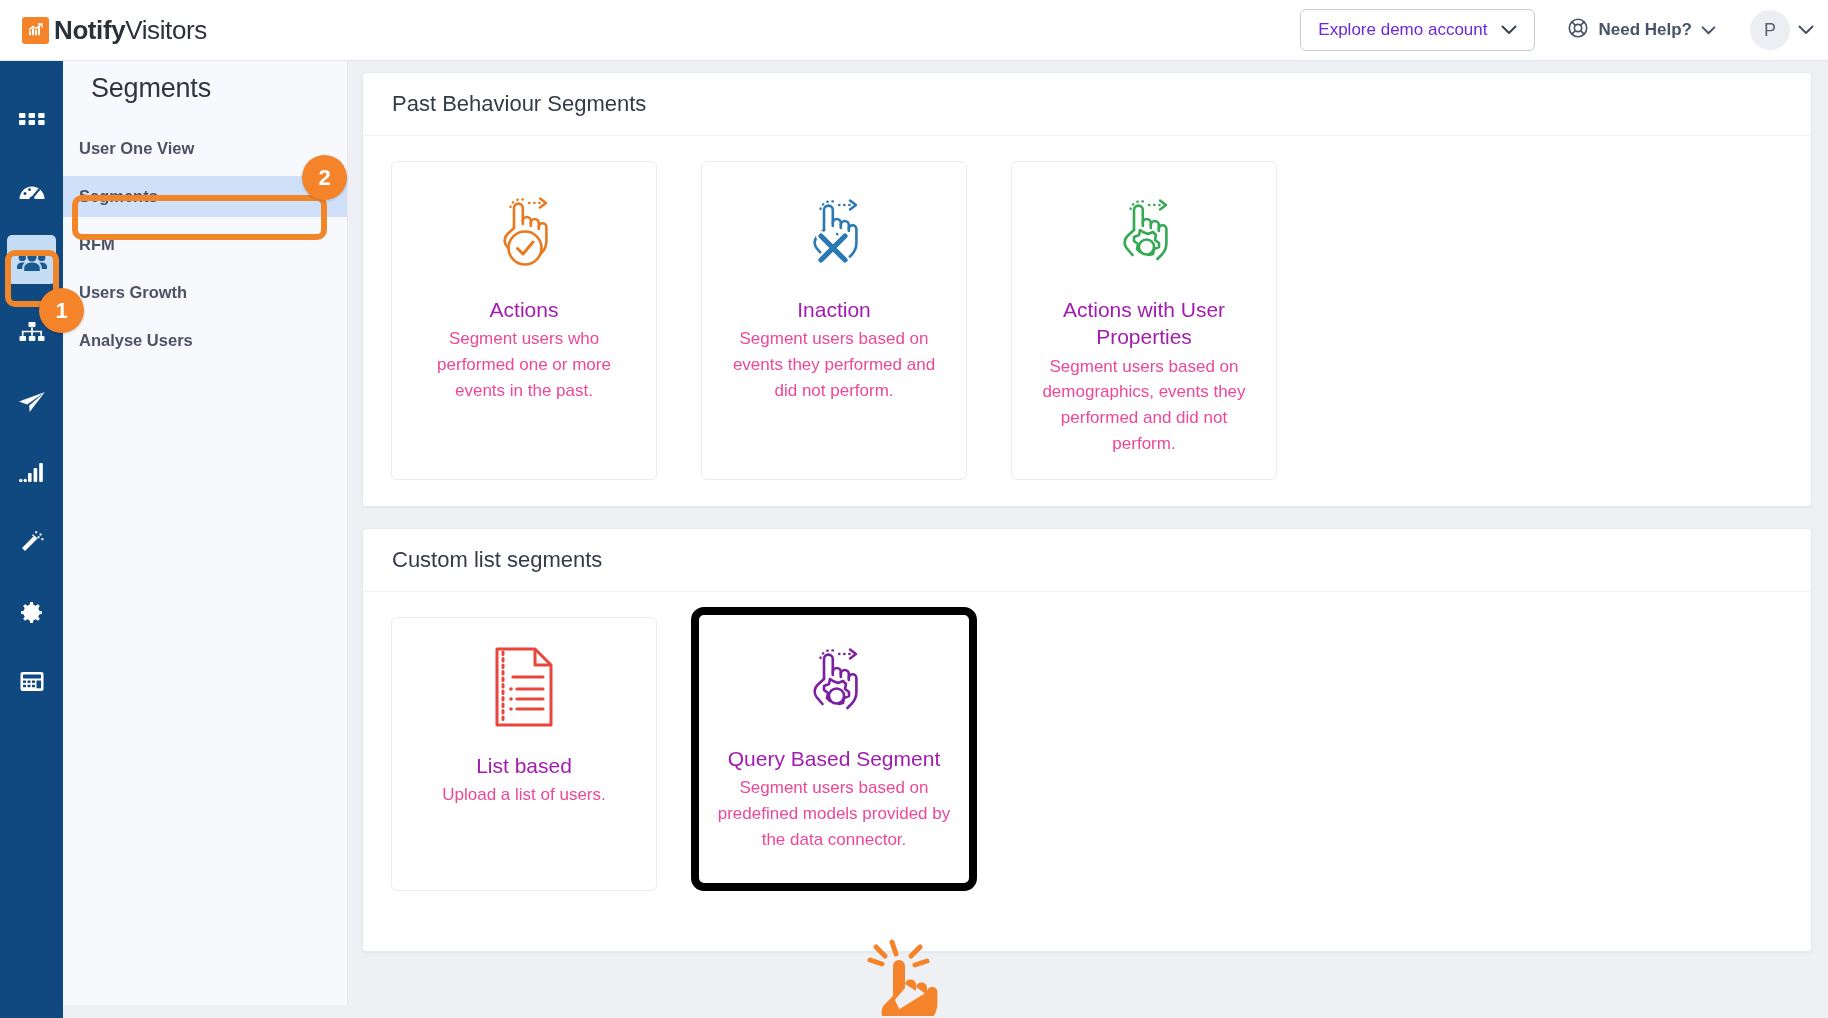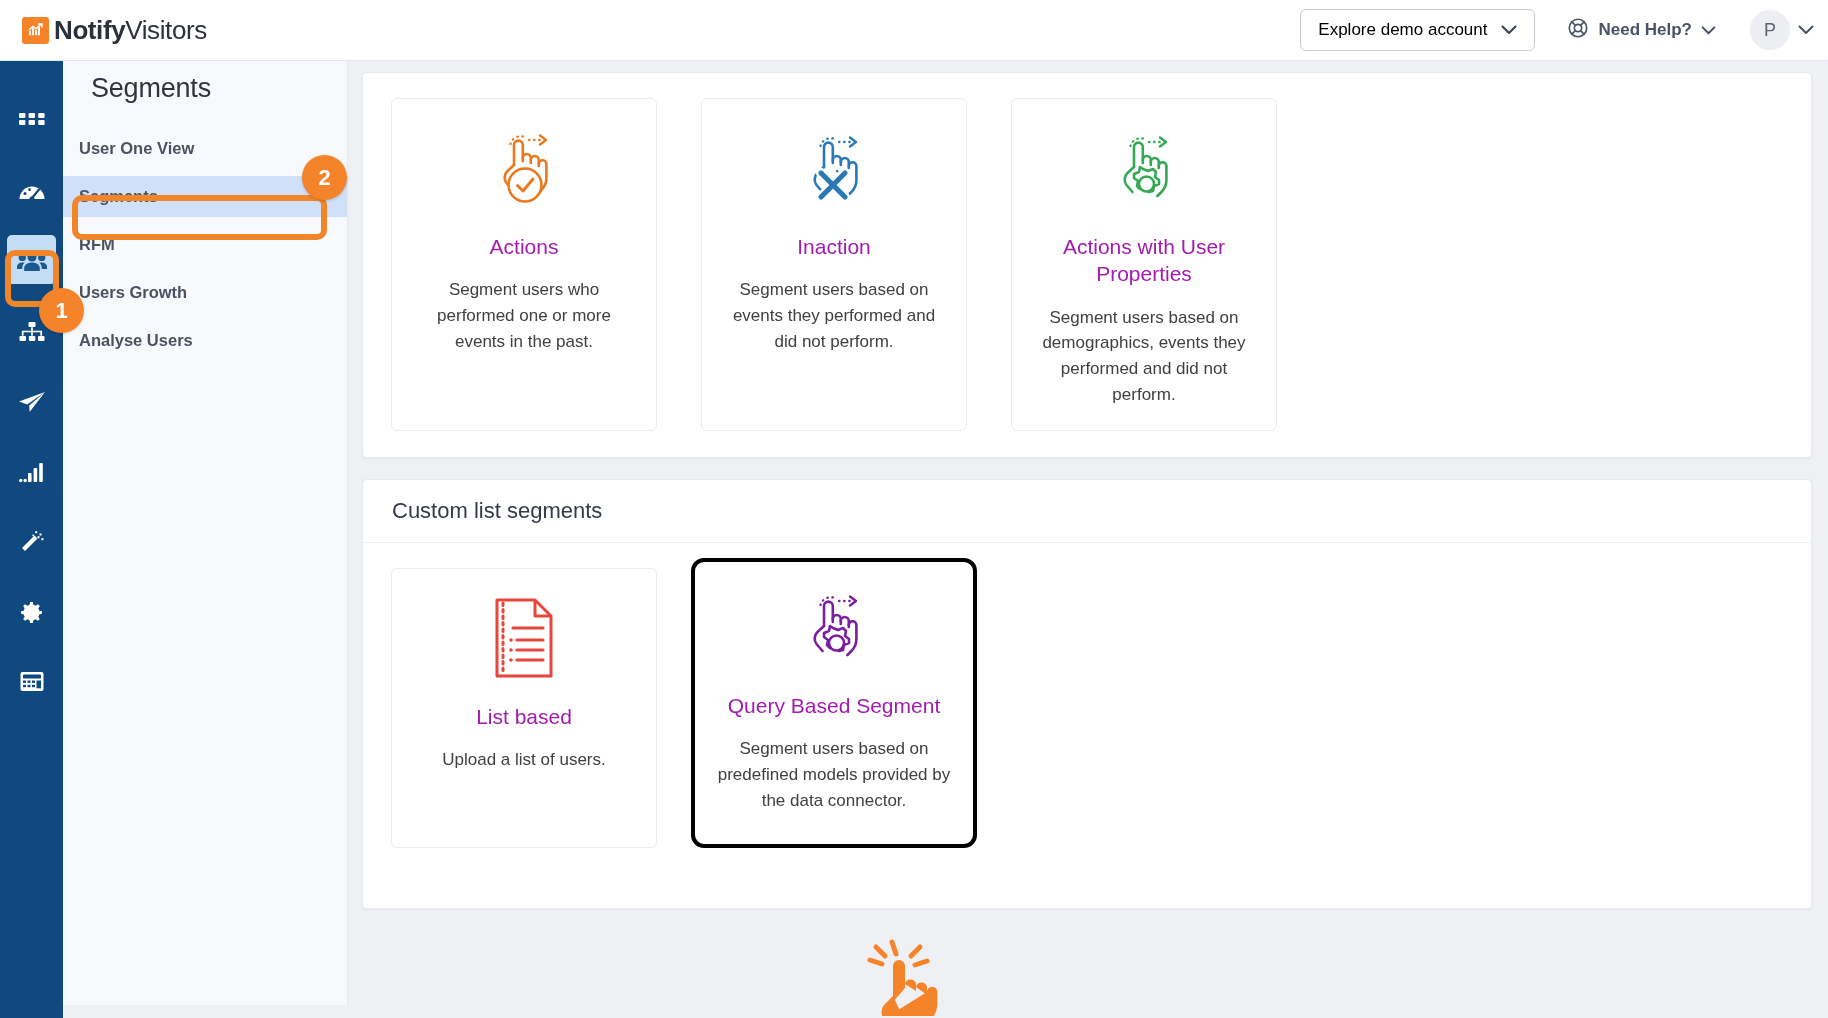--- a/index.html
+++ b/index.html
@@ -26,21 +26,21 @@
   .brand-text b { font-weight: 700; }
   .brand-text span { font-weight: 400; }
 
   .topbar-right {
     margin-left: auto; display: flex; align-items: center; gap: 0px; padding-right: 14px;
   }
   .demo-btn {
     display: flex; align-items: center; gap: 14px;
     border: 1px solid #c8ccd4; border-radius: 6px;
     height: 42px; padding: 0 17px; background: #fff;
-    font-size: 17px; color: #000000; cursor: pointer; white-space: nowrap;
+    font-size: 17px; color: #6d28d9; cursor: pointer; white-space: nowrap;
   }
   .need-help {
     display: flex; align-items: center; gap: 9px; margin-left: 32px;
     font-size: 17px; color: #48536a; font-weight: 600; cursor: pointer; white-space: nowrap;
   }
   .avatar-wrap { display: flex; align-items: center; gap: 8px; margin-left: 34px; cursor: pointer; }
   .avatar {
     width: 40px; height: 40px; border-radius: 50%; background: #eceef1;
     display: flex; align-items: center; justify-content: center;
     font-size: 18px; color: #5a6274; font-weight: 500;
@@ -100,31 +100,31 @@
     background: #fff; padding: 26px 20px 22px 20px;
     display: flex; flex-direction: column; align-items: center;
     cursor: pointer; position: relative;
   }
   .card-ic { height: 86px; display: flex; align-items: center; justify-content: center; }
   .card-title {
     font-size: 21px; color: #a21caf; font-weight: 400; text-align: center;
     margin-top: 22px; line-height: 1.3;
   }
   .card-desc {
-    font-size: 17px; color: #404040; text-align: center;
-    margin-top: 17px; line-height: 1.52;
+    font-size: 17px; color: #ec4899; text-align: center;
+    margin-top: 3px; line-height: 1.52;
   }
 
   
   .panel2 { margin-top: 21px; }
   .panel2 .panel-body { padding-bottom: 60px; }
 
   
   .card.highlight {
-    border: 4px solid #000000; border-radius: 13px;
+    border: 8px solid #000000; border-radius: 13px;
     padding: 22px 16px 30px 16px; width: 286px; margin-left: -10px; margin-top: -10px;
   }
 
   
   .overlay { position: absolute; inset: 0; pointer-events: none; z-index: 40; }
   .hl-box {
     position: absolute; border: 6px solid #f08529; border-radius: 10px;
   }
   .badge {
     position: absolute; width: 45px; height: 45px; border-radius: 50%;
@@ -333,20 +333,21 @@
       </div>
       <div class="subnav-item">
         <span>Analyse Users</span>
       </div>
     </div>
   </div>
 
   <div class="main">
 
     <div class="panel">
+      <div class="panel-head">Past Behaviour Segments</div>
       <div class="panel-body">
 
         <div class="card">
           <div class="card-ic">
             <svg width="80" height="86" viewBox="0 0 80 86">
               <g fill="none" stroke="#e8791f" stroke-width="2.6" stroke-linecap="round" stroke-linejoin="round">
                 <path d="M30 40 V20 a4.4 4.4 0 0 1 8.8 0 v16"></path>
                 <path d="M38.8 33 a4 4 0 0 1 8 0 v5"></path>
                 <path d="M46.8 35 a4 4 0 0 1 8 0 v6"></path>
                 <path d="M54.8 39 a3.8 3.8 0 0 1 7.6 0 v14 a17 17 0 0 1 -5 12 l-4 4"></path>

